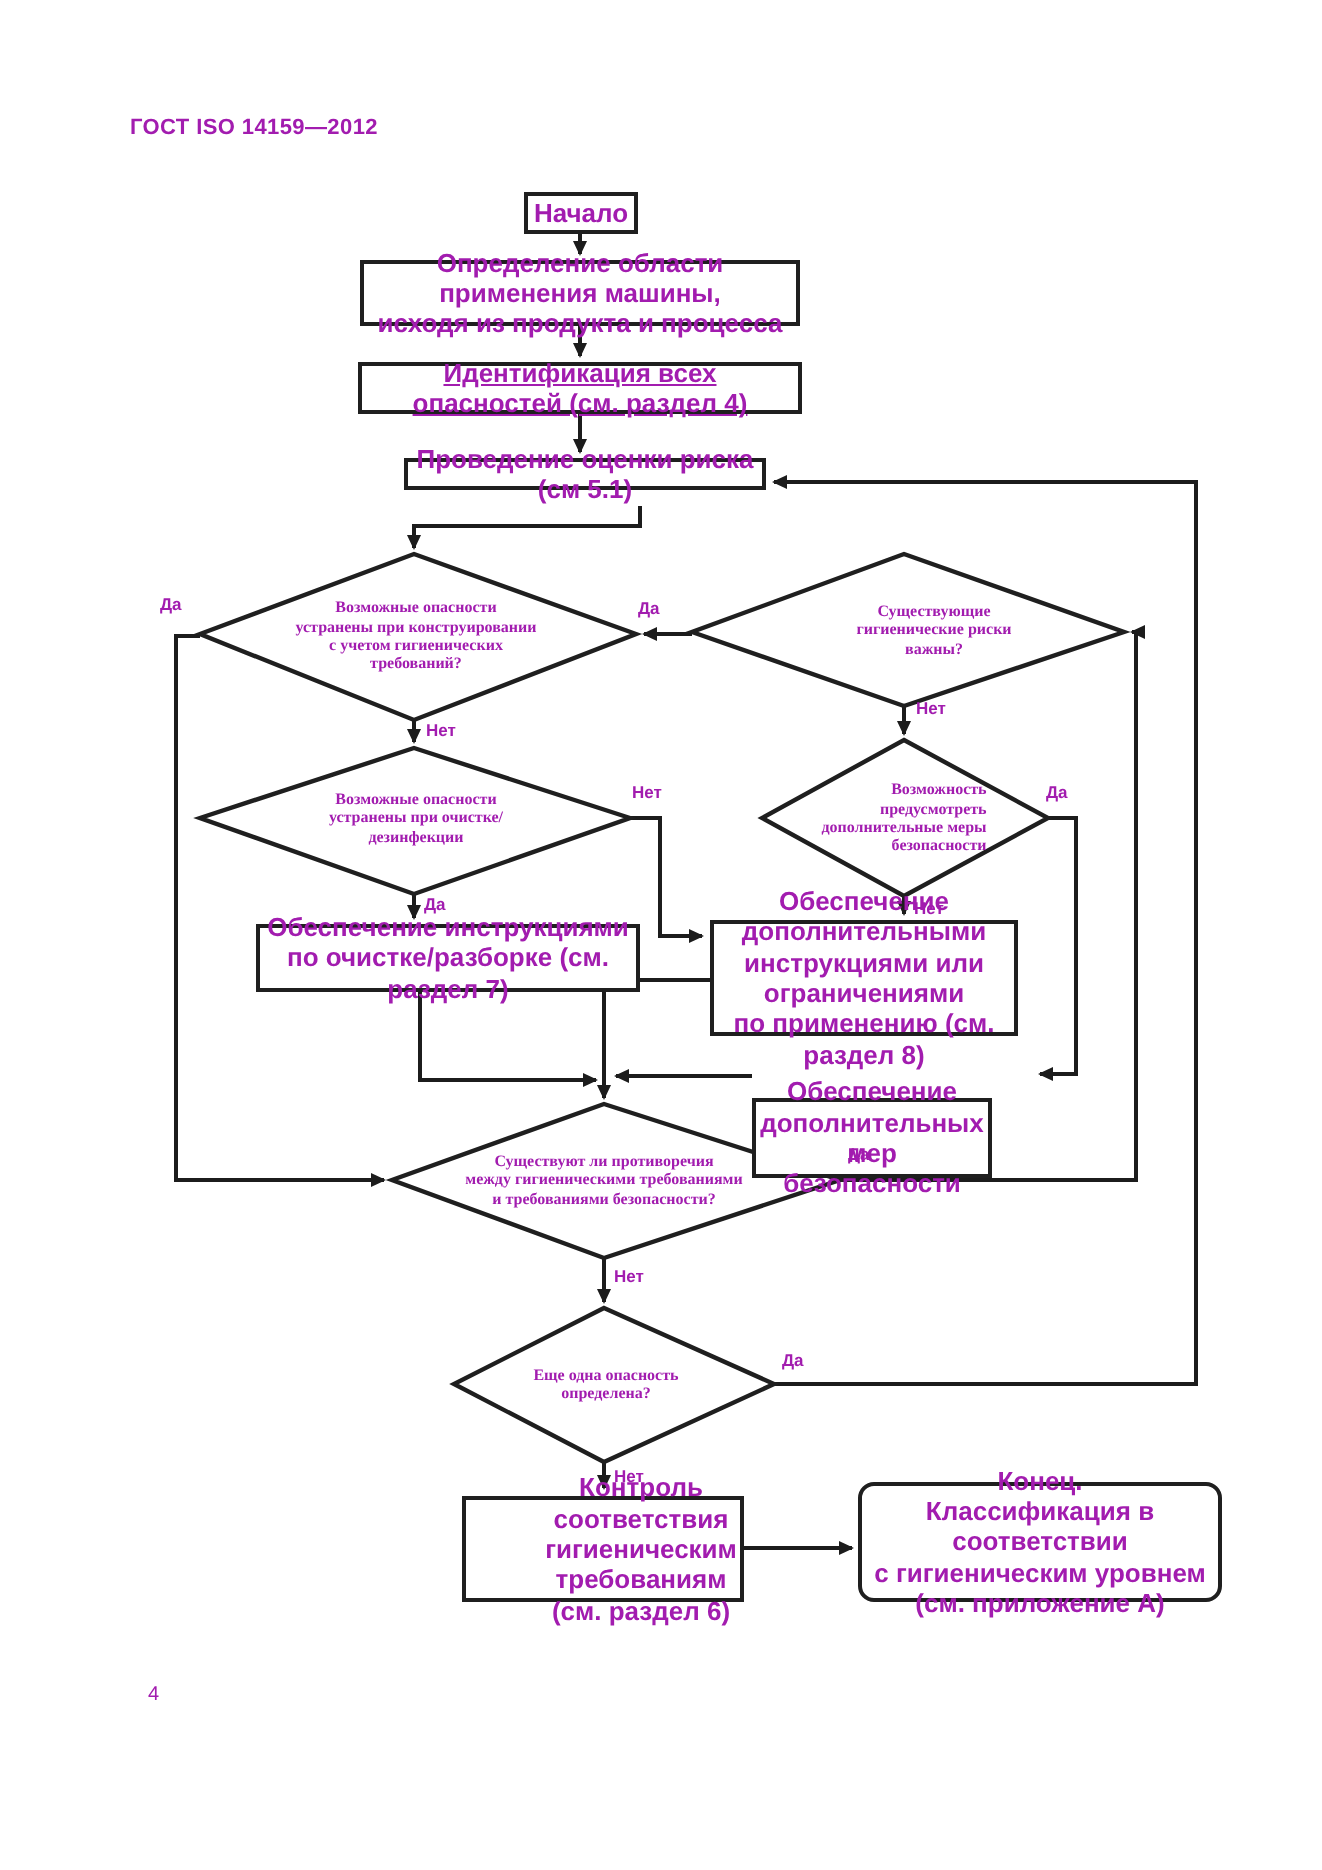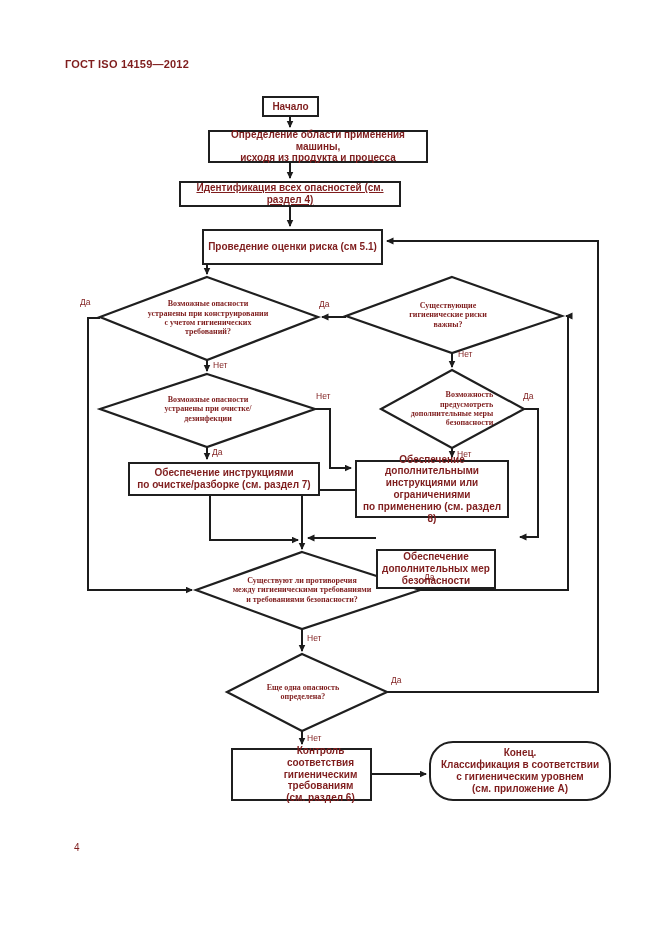--- a/index.html
+++ b/index.html
@@ -1,38 +1,38 @@
 <!DOCTYPE html>
 <html><head>
 <meta charset="utf-8">
 <style>
   html,body{margin:0;padding:0;background:#e8e8e8;}
   #page{
     position:relative;width:661px;height:935px;background:#ffffff;
-    font-family:"Liberation Sans",sans-serif;color:#7f1d1d;overflow:hidden;
+    font-family:"Liberation Sans",sans-serif;color:#a21caf;overflow:hidden;
     margin:0 auto;
   }
   .abs{position:absolute;}
   #hdr{left:65px;top:58px;font-size:11px;font-weight:bold;letter-spacing:.2px;}
   #pagenum{left:74px;top:842px;font-size:10px;}
   #caption{left:187px;top:815px;width:320px;text-align:center;font-size:9.5px;}
   svg.layer{position:absolute;left:0;top:0;}
   .box{
     position:absolute;border:2.5px solid #1f1f1f;background:#fff;
     display:flex;align-items:center;justify-content:center;text-align:center;
-    font-size:10px;font-weight:bold;line-height:1.18;white-space:pre-line;
+    font-size:13px;font-weight:bold;line-height:1.18;white-space:pre-line;
     box-sizing:border-box;padding:1px 2px;
   }
-  .rounded{border-radius:24px;}
+  .rounded{border-radius:8px;}
   .dtext{
     position:absolute;display:flex;align-items:center;justify-content:center;
     text-align:center;font-size:8px;font-weight:bold;line-height:1.18;
     white-space:pre-line;pointer-events:none;font-family:Liberation Serif, serif;
   }
-  .lbl{position:absolute;font-size:8.5px;font-weight:normal;}
+  .lbl{position:absolute;font-size:8.5px;font-weight:bold;}
 </style>
 </head>
 <body>
 
 <div id="page">
 
   <div class="abs" id="hdr">ГОСТ ISO 14159—2012</div>
 
   <svg class="layer" width="661" height="935" viewBox="0 0 661 935">
     <defs>
@@ -85,45 +85,45 @@
       <polygon points="207,277 318,317 207,360 100,317"></polygon>
       <polygon points="452,277 562,316 452,353 346,316"></polygon>
       <polygon points="207,374 315,409 207,447 100,409"></polygon>
       <polygon points="452,370 524,409 452,448 381,409"></polygon>
       <polygon points="302,552 420,590 302,629 196,590"></polygon>
       <polygon points="302,654 387,692 302,731 227,692"></polygon>
     </g>
   </svg>
 
   <div class="box" style="left:262px;top:96px;width:57px;height:21px;">Начало</div>
-  <div class="box" style="left:180px;top:130px;width:220px;height:33px;margin-left:28px;">Определение области применения машины,
+  <div class="box" style="left:180px;top:130px;width:220px;height:33px;">Определение области применения машины,
 исходя из продукта и процесса</div>
   <div class="box" style="left:179px;top:181px;width:222px;height:26px;text-decoration:underline;">Идентификация всех опасностей (см. раздел 4)</div>
-  <div class="box" style="left:202px;top:229px;width:181px;height:36px;">Проведение оценки риска (см 5.1)</div>
+  <div class="box" style="left:202px;top:229px;width:181px;height:16px;">Проведение оценки риска (см 5.1)</div>
   <div class="box" style="left:128px;top:462px;width:192px;height:34px;">Обеспечение инструкциями
 по очистке/разборке (см. раздел 7)</div>
   <div class="box" style="left:355px;top:460px;width:154px;height:58px;">Обеспечение дополнительными
 инструкциями или ограничениями
 по применению (см. раздел 8)</div>
   <div class="box" style="left:376px;top:517px;width:120px;height:40px;margin-top:32px;">Обеспечение
 дополнительных мер
 безопасности</div>
   <div class="box" style="left:231px;top:748px;width:141px;height:53px;padding-left:40px;">Контроль соответствия
 гигиеническим требованиям
 (см. раздел 6)</div>
   <div class="box rounded" style="left:429px;top:741px;width:182px;height:60px;">Конец.
 Классификация в соответствии
 с гигиеническим уровнем
 (см. приложение А)</div>
 
   <div class="dtext" style="left:122px;top:286px;width:172px;height:64px;">Возможные опасности
 устранены при конструировании
 с учетом гигиенических
 требований?</div>
-  <div class="dtext" style="left:369px;top:288px;width:158px;height:54px;">Существующие
+  <div class="dtext" style="left:388px;top:288px;width:158px;height:54px;">Существующие
 гигиенические риски
 важны?</div>
   <div class="dtext" style="left:128px;top:384px;width:160px;height:50px;">Возможные опасности
 устранены при очистке/
 дезинфекции</div>
   <div class="dtext" style="left:382px;top:378px;width:140px;height:62px;text-align:right;">Возможность
 предусмотреть
 дополнительные меры
 безопасности</div>
   <div class="dtext" style="left:199px;top:570px;width:206px;height:40px;">Существуют ли противоречия

